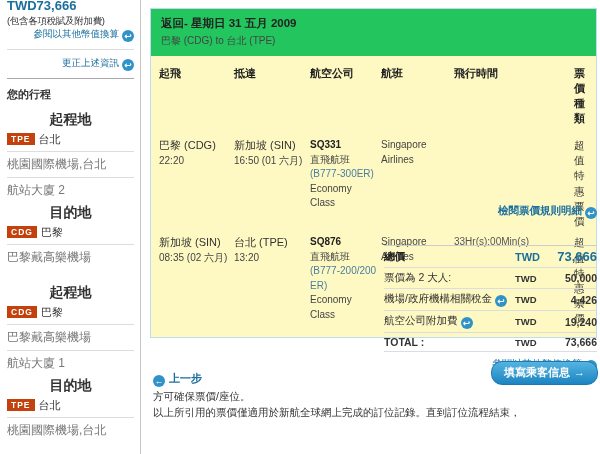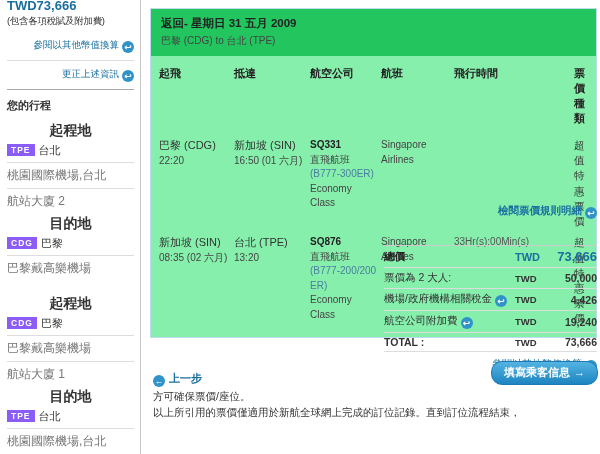--- a/index.html
+++ b/index.html
@@ -6,26 +6,26 @@
   html,body { width:600px; height:454px; background:#fff; overflow:hidden;
     font-family:"Liberation Sans","DejaVu Sans",sans-serif; color:#333; }
   .page { position:relative; width:600px; height:454px;text-decoration:underline; }
 
   
   .sidebar { position:absolute; left:0; top:0; width:141px; height:454px;
     border-right:1px solid #c8c8c8; padding:0 6px 0 7px; font-size:11px; }
   .sb-price { color:#1b6f9e; font-weight:bold; font-size:13px; margin-top:-2px; }
   .sb-note { font-size:9.5px; color:#333; margin-top:2px; letter-spacing:-0.3px; }
   .sb-link { color:#1b6f9e; font-size:9.5px; text-align:right; cursor:pointer; }
-  .sb-link.top { margin-top:11px; padding-bottom:7px; border-bottom:1px solid #ddd; }
+  .sb-link.top { padding-bottom:7px; border-bottom:1px solid #ddd; }
   .sb-link.mid { margin-top:7px; padding-bottom:7px; }
   .sb-sec-title { border-top:1px solid #aaa; padding-top:8px; font-weight:bold; font-size:11px; }
   .sb-label { font-weight:bold; margin-top:9px; font-size:14px;text-align:center; }
   .sb-city { margin-top:3px; padding-bottom:4px; }
-  .badge { display:inline-block; background:#8b5cf6; color:#fff; font-size:8.5px;
+  .badge { display:inline-block; background:#c2410c; color:#fff; font-size:8.5px;
     font-weight:bold; padding:1px 4px; letter-spacing:1px; margin-right:4px; vertical-align:1px; }
   .sb-sub { border-top:1px solid #ddd; color:#777; font-size:12px; padding:4px 0; }
   .seg { margin-top:2px; }
   .seg + .seg { margin-top:14px; }
   .dates { display:flex; margin-top:13px; }
   .dates .dcol1 { width:40px; font-weight:bold; font-size:10.5px; }
   .dates .dcol2 { flex:1; font-size:10.5px; }
   .wrap38 { display:inline-block; width:40px; }
   .dval { color:#555; }
   .dlbl { font-weight:bold; }
@@ -35,21 +35,21 @@
     background:#3093c7; color:#fff; font-size:9px; line-height:12px; text-align:center;
     margin-left:3px; vertical-align:-2px; font-weight:bold; }
   .cicon.lead { margin-left:0; margin-right:4px; }
 
   
   .main { position:absolute; left:150px; top:0; width:450px; height:454px; }
   .panel { position:absolute; left:0; top:8px; width:447px; border:1px solid #bedcec; }
   .panel-header { background:#22c55e; padding:7px 22px 8px 10px; }
   .ph-title { font-weight:bold; font-size:11.5px; color:#222; }
   .ph-route { font-size:10px; color:#444; margin-top:3px; }
-  .ftable { padding:6px 8px 10px 8px; background:#86efac; }
+  .ftable { padding:6px 8px 10px 8px; background:#fef9c3; }
   .frow { display:grid; grid-template-columns:73px 74px 69px 71px 118px 1fr; column-gap:2px; }
   .fhead { font-weight:bold; font-size:11px; color:#222; padding:4px 0 6px 0; }
   .fbody { padding-top:6px; font-size:10px; color:#444; line-height:1.45; }
   .fbody .city { font-size:11px; color:#333; }
   .fno { font-weight:bold; color:#222; }
   .aircraft { color:#4a7ea0; word-break:break-all; }
   .fare { color:#333; font-size:10.5px; }
   .dur { color:#555; }
 
   .fr-link { position:absolute; top:204px; right:3px; color:#1b6f9e; font-size:10.5px;

